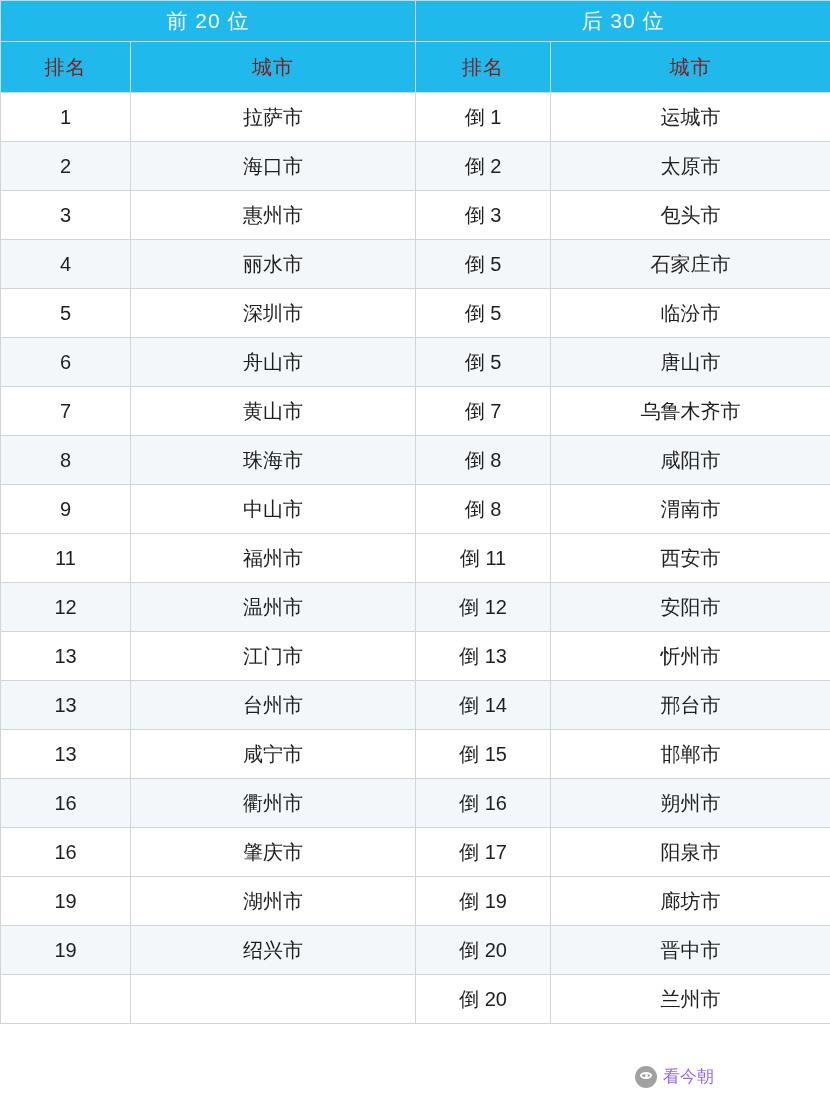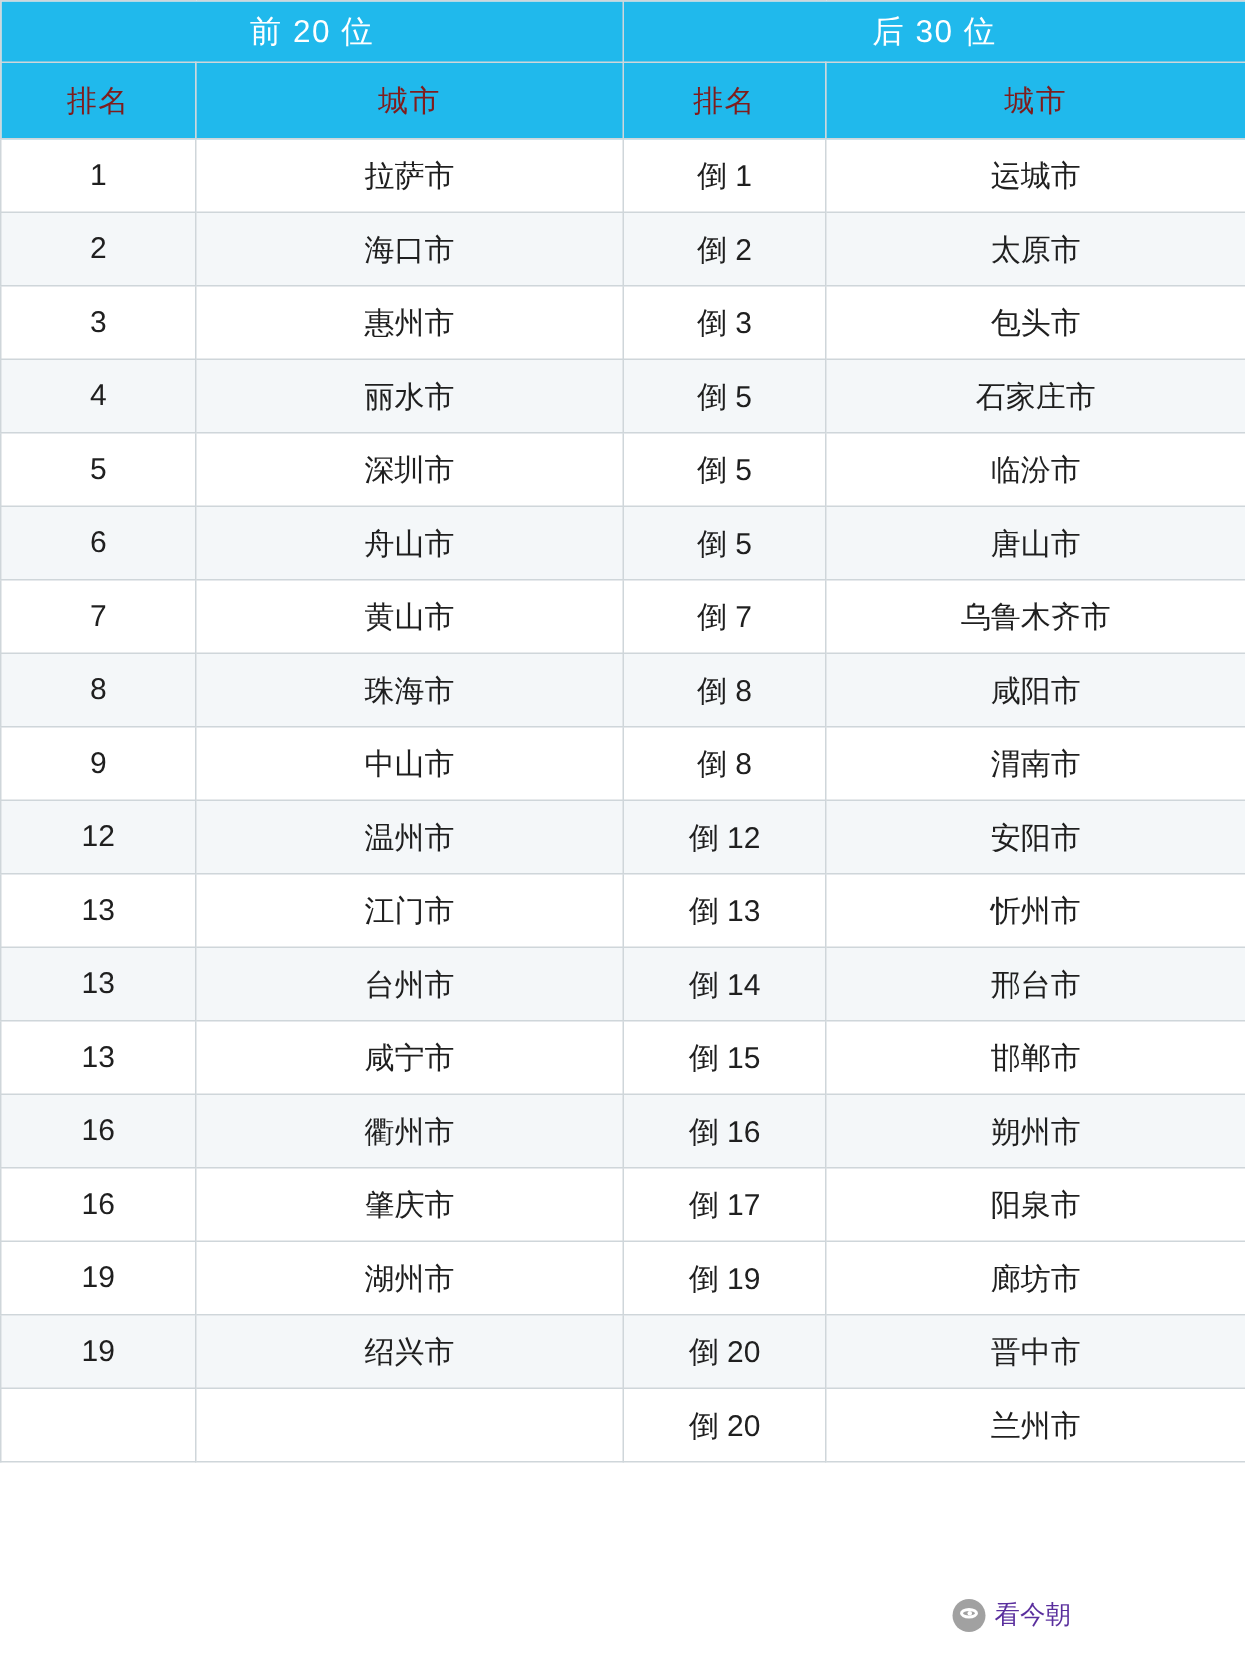--- a/index.html
+++ b/index.html
@@ -64,21 +64,21 @@
 
   .empty-cell { color: transparent; }
 
   .watermark {
     position: absolute;
     right: 14px;
     bottom: 14px;
     display: flex;
     align-items: center;
     gap: 6px;
-    color: #4c1d95;
+    color: #8b5cf6;
     font-size: 17px;
     opacity: 0.92;
   }
   .wm-icon {
     width: 22px;
     height: 22px;
     border-radius: 50%;
     background: #9a9a9a;
     position: relative;
     display: inline-block;
@@ -174,20 +174,26 @@
           <td>珠海市</td>
           <td>倒 8</td>
           <td>咸阳市</td>
         </tr>
         <tr class="data-row">
           <td>9</td>
           <td>中山市</td>
           <td>倒 8</td>
           <td>渭南市</td>
         </tr>
+        <tr class="data-row">
+          <td>11</td>
+          <td>福州市</td>
+          <td>倒 11</td>
+          <td>西安市</td>
+        </tr>
         <tr class="data-row alt">
           <td>12</td>
           <td>温州市</td>
           <td>倒 12</td>
           <td>安阳市</td>
         </tr>
         <tr class="data-row">
           <td>13</td>
           <td>江门市</td>
           <td>倒 13</td>

